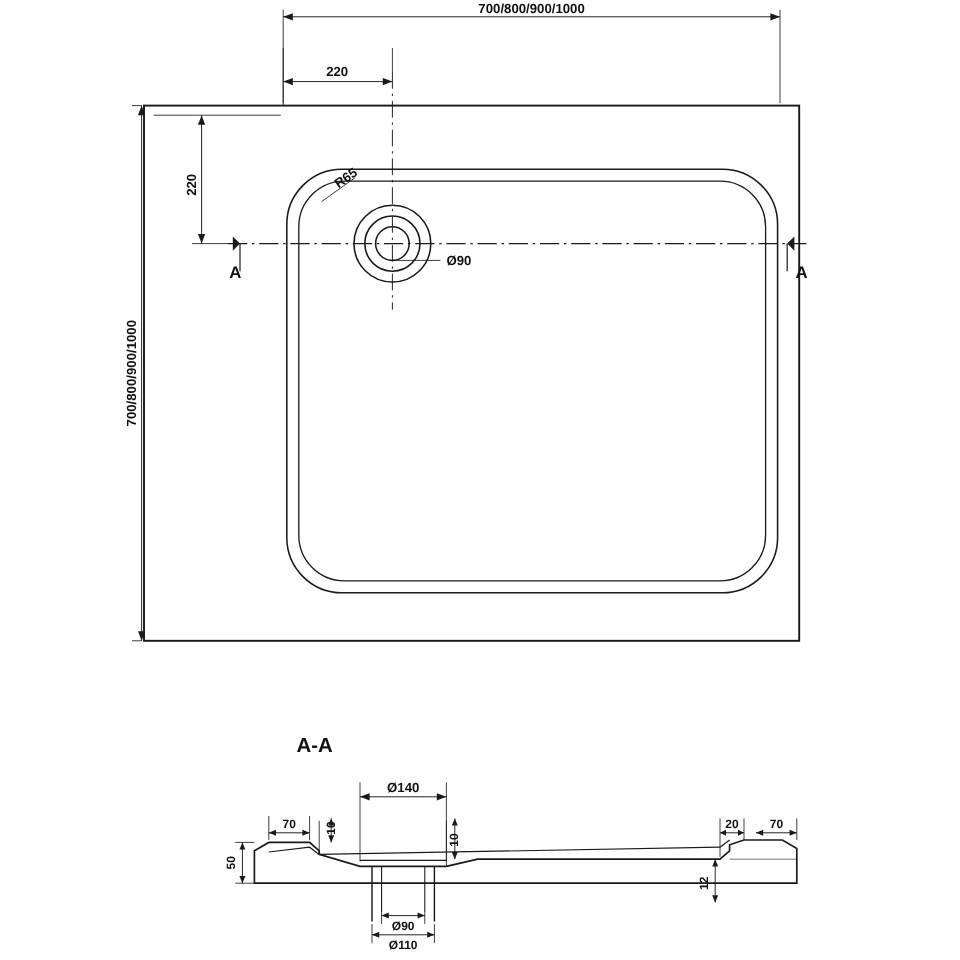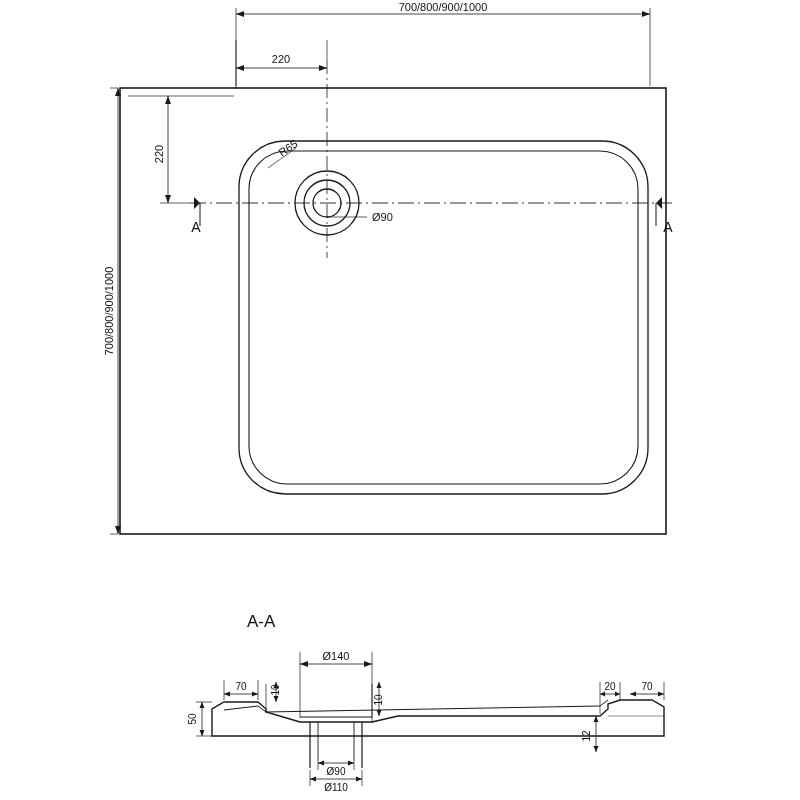--- a/index.html
+++ b/index.html
@@ -11,20 +11,21 @@
     width: 800px;
     height: 800px;
     font-family: "Liberation Sans", sans-serif;
     color: #1a1a1a;
     overflow: hidden;
   }
   #sheet {
     position: relative;
     width: 800px;
     height: 652px;
+    font-weight: bold;
   }
   svg.drawing {
     position: absolute;
     left: 0;
     top: 0;
     width: 800px;
     height: 800px;
   }
   .lbl {
     font-family: "Liberation Sans", sans-serif;

